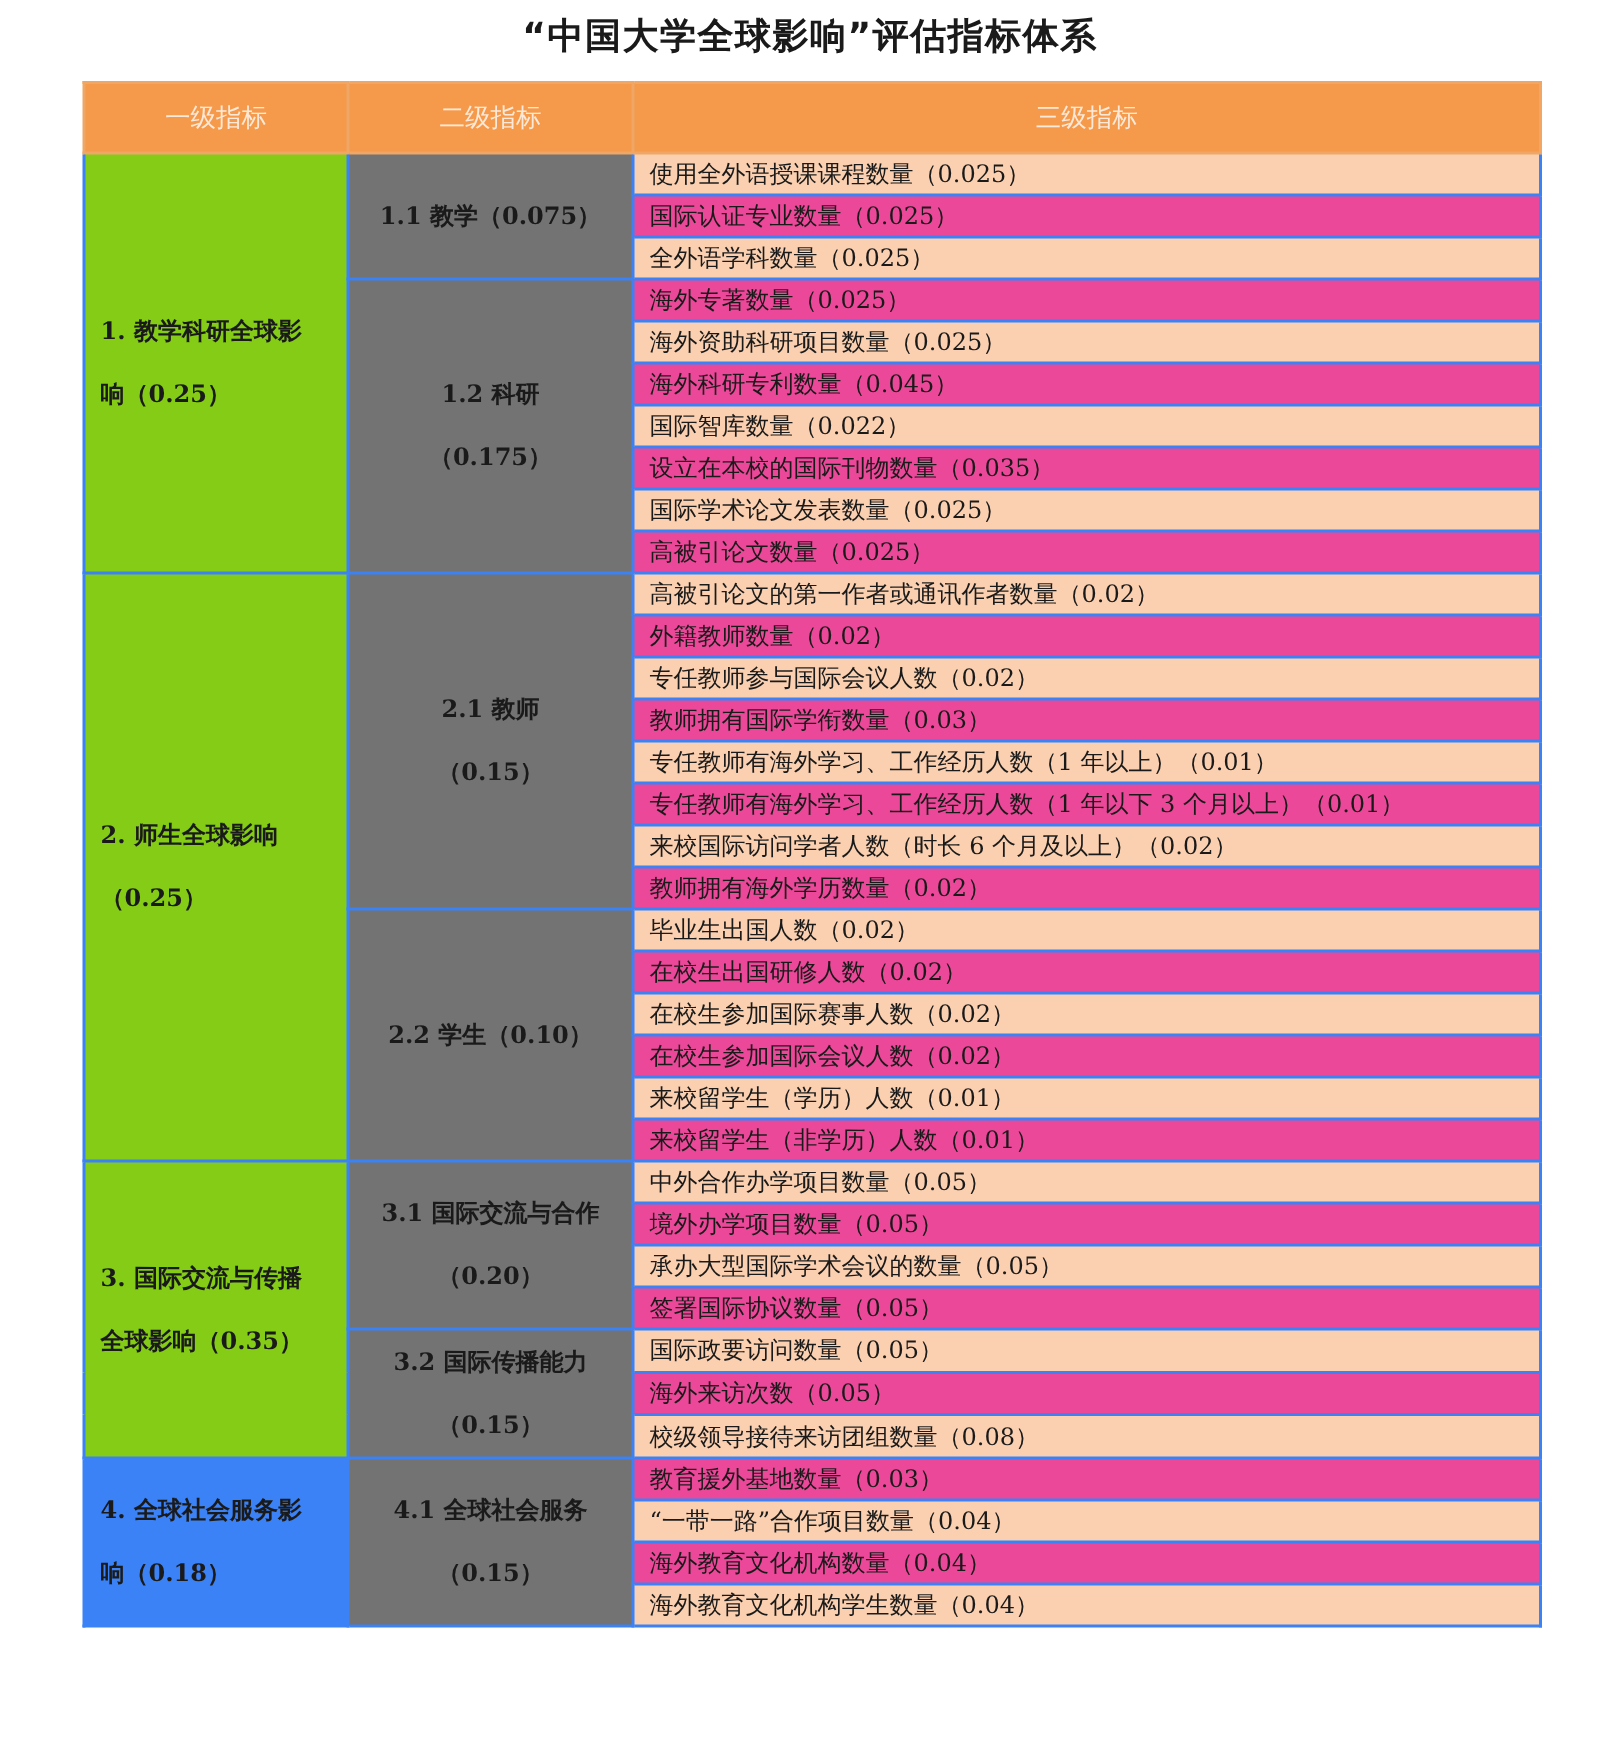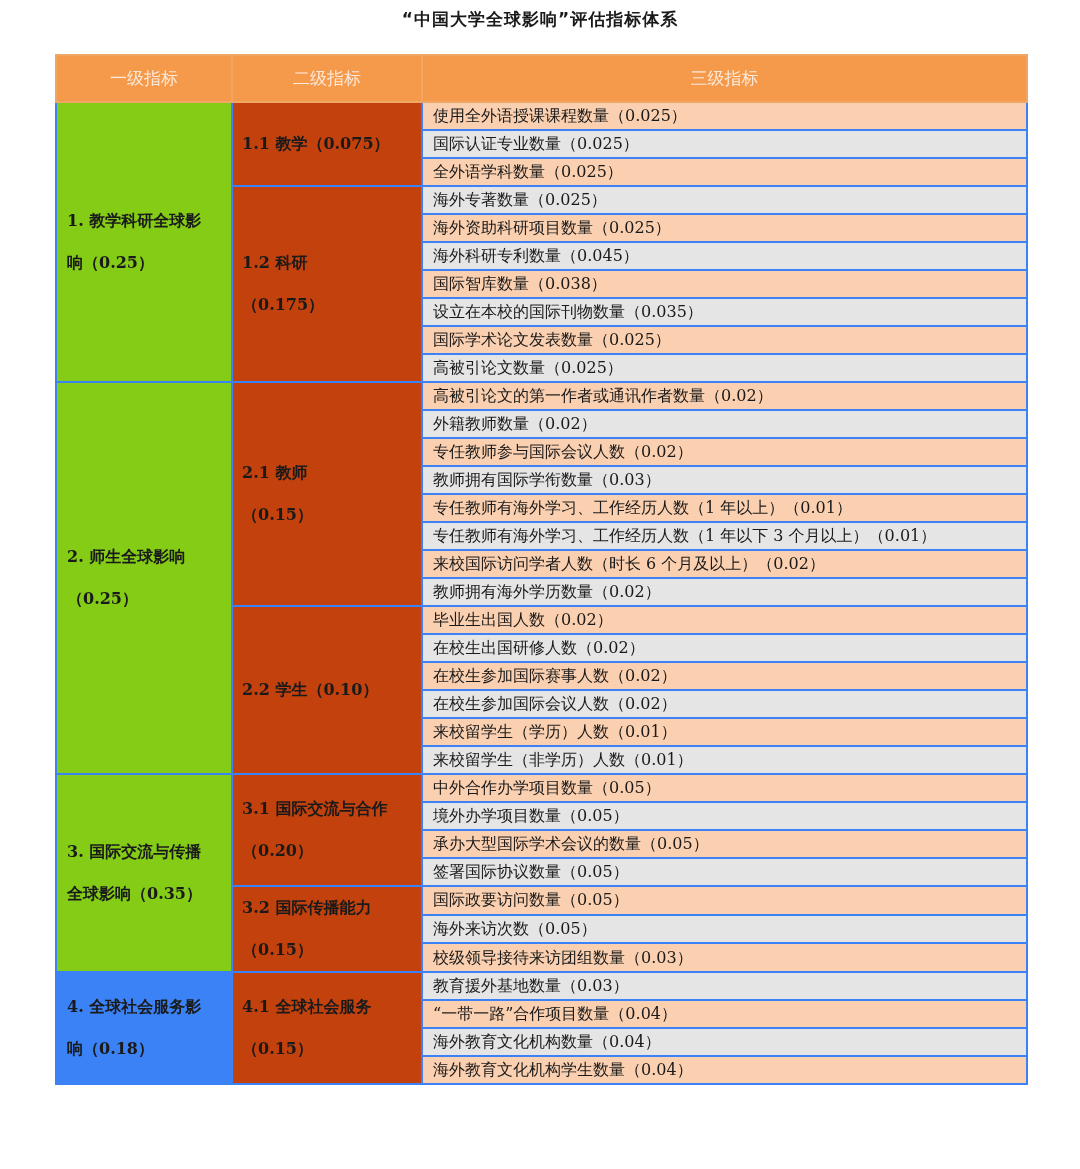--- a/index.html
+++ b/index.html
@@ -1,26 +1,26 @@
 <!DOCTYPE html>
 <html><head>
 <meta charset="utf-8">
 <style>
   html, body { margin:0; padding:0; background:#ffffff; }
   body { width:1080px; height:1169px; position:relative; font-family:"DejaVu Serif","Liberation Serif",serif; color:#1a1a1a; overflow:hidden; }
-  .title { position:absolute; top:8px; left:0; width:1080px; text-align:center; font-size:17px; font-weight:bold; letter-spacing:1px; font-family:"DejaVu Sans","Liberation Sans",sans-serif; }
+  .title { position:absolute; top:8px; left:0; width:1080px; text-align:center; font-size:24px; font-weight:bold; letter-spacing:1px; font-family:"DejaVu Sans","Liberation Sans",sans-serif; }
   table.idx { position:absolute; left:55px; top:54px; width:971px; border-collapse:collapse; table-layout:fixed;border-radius:13px; }
   table.idx th { background:#f5994a; color:#fde9d9; font-weight:normal; font-size:17px; height:43px; border:2px solid #f0a766; font-family:"DejaVu Sans","Liberation Sans",sans-serif; }
   table.idx td { border:2px solid #3b82f6; font-size:16px; padding:0; vertical-align:middle; }
   td.l1 { background:#84cc16; font-weight:bold; padding:0 10px !important; line-height:42px; font-size:16px; }
   td.l1.last { background:#3b82f6; }
-  td.l2 { background:#c2410c; font-weight:bold; padding:0 9px !important; line-height:42px; font-size:16px; }
+  td.l2 { background:#737373; font-weight:bold; padding:0 9px !important; line-height:42px; font-size:16px;text-align:center; }
   td.l3 { height:26px; padding:0 10px !important; white-space:nowrap; font-size:16px; line-height:26px; }
   tr.odd td.l3 { background:#fbd0b0; }
-  tr.even td.l3 { background:#e5e5e5; }
+  tr.even td.l3 { background:#ec4899; }
 </style>
 </head>
 <body>
 
 <div class="title">“中国大学全球影响”评估指标体系</div>
 
 <table class="idx">
   <colgroup>
       <col style="width:176px">
       <col style="width:190px">
@@ -57,21 +57,21 @@
         </td>
         <td class="l3">海外专著数量（0.025）</td>
       </tr>
       <tr class="odd">
         <td class="l3">海外资助科研项目数量（0.025）</td>
       </tr>
       <tr class="even">
         <td class="l3">海外科研专利数量（0.045）</td>
       </tr>
       <tr class="odd">
-        <td class="l3">国际智库数量（0.038）</td>
+        <td class="l3">国际智库数量（0.022）</td>
       </tr>
       <tr class="even">
         <td class="l3">设立在本校的国际刊物数量（0.035）</td>
       </tr>
       <tr class="odd">
         <td class="l3">国际学术论文发表数量（0.025）</td>
       </tr>
       <tr class="even">
         <td class="l3">高被引论文数量（0.025）</td>
       </tr>
@@ -152,21 +152,21 @@
         <td class="l2" rowspan="3">
           <div>3.2  国际传播能力</div>
           <div>（0.15）</div>
         </td>
         <td class="l3">国际政要访问数量（0.05）</td>
       </tr>
       <tr class="even">
         <td class="l3">海外来访次数（0.05）</td>
       </tr>
       <tr class="odd">
-        <td class="l3">校级领导接待来访团组数量（0.03）</td>
+        <td class="l3">校级领导接待来访团组数量（0.08）</td>
       </tr>
       <tr class="even">
         <td class="l1 last" rowspan="4">
           <div>4. 全球社会服务影</div>
           <div>响（0.18）</div>
         </td>
         <td class="l2" rowspan="4">
           <div>4.1  全球社会服务</div>
           <div>（0.15）</div>
         </td>

